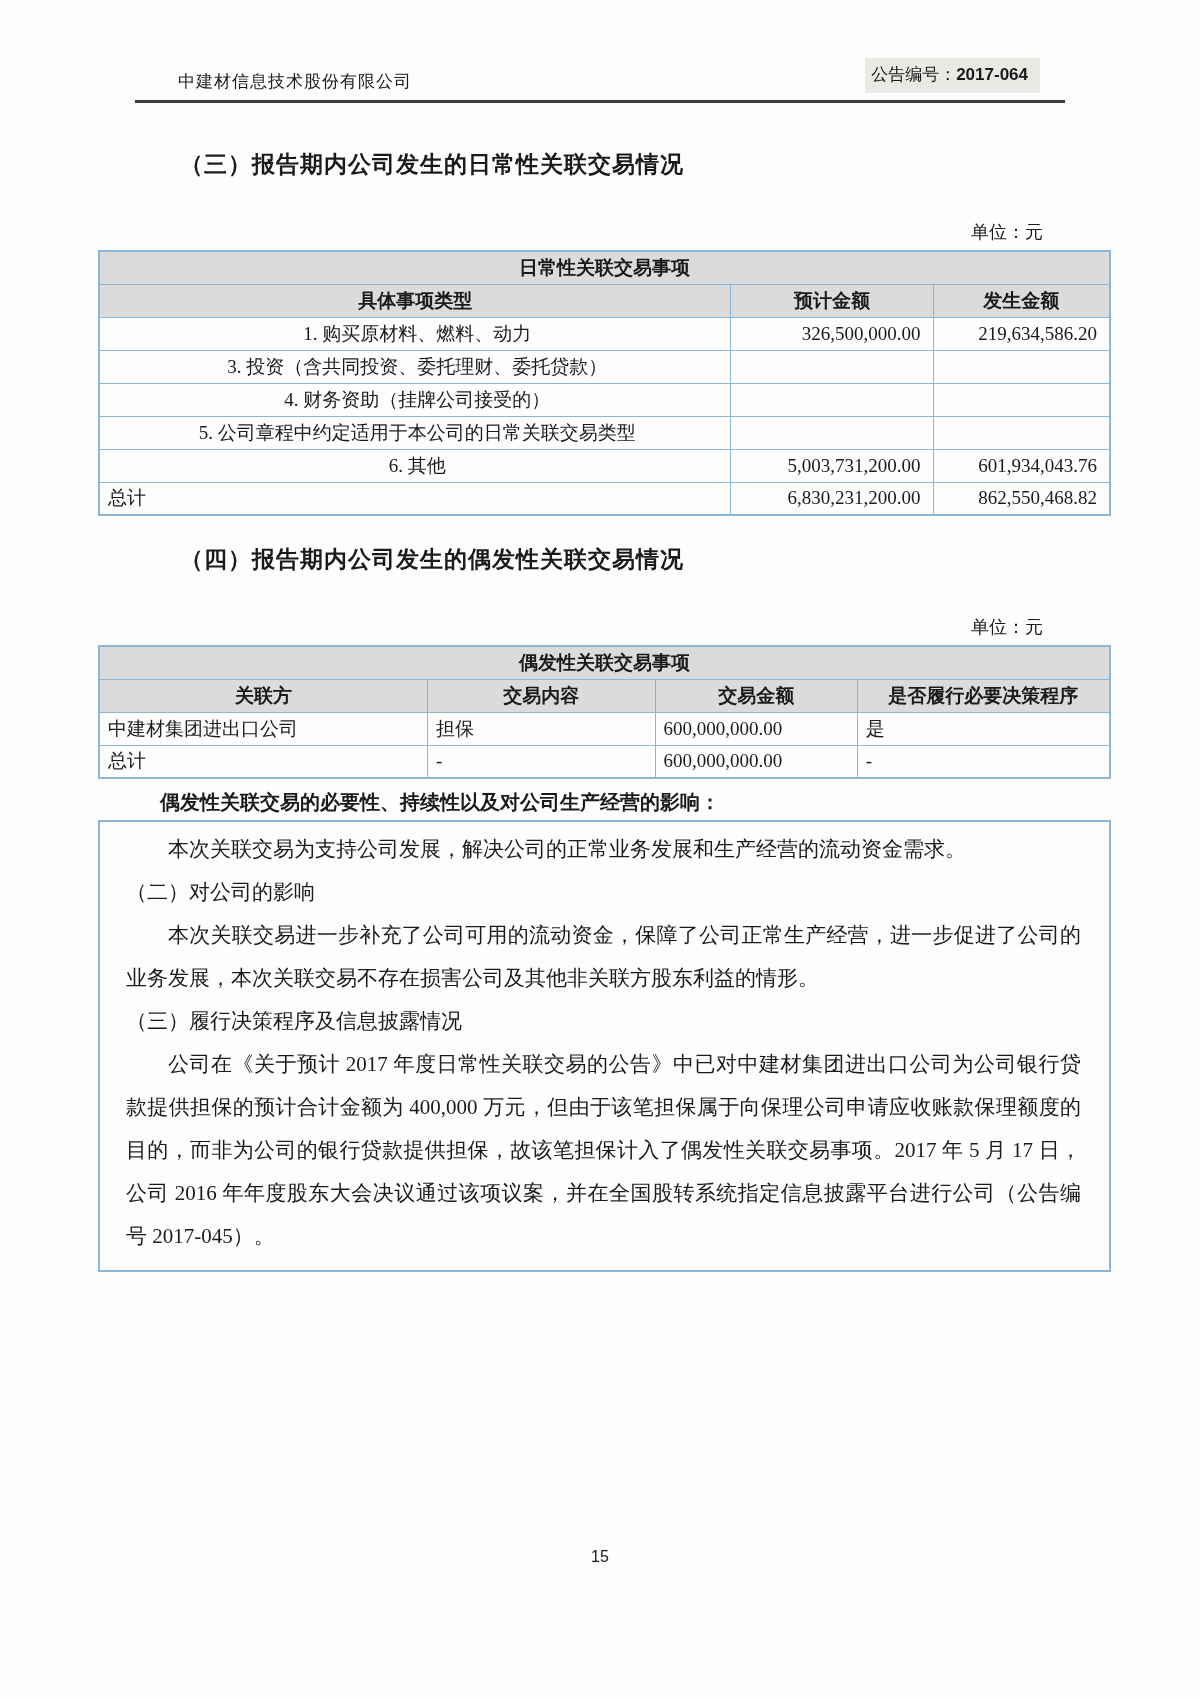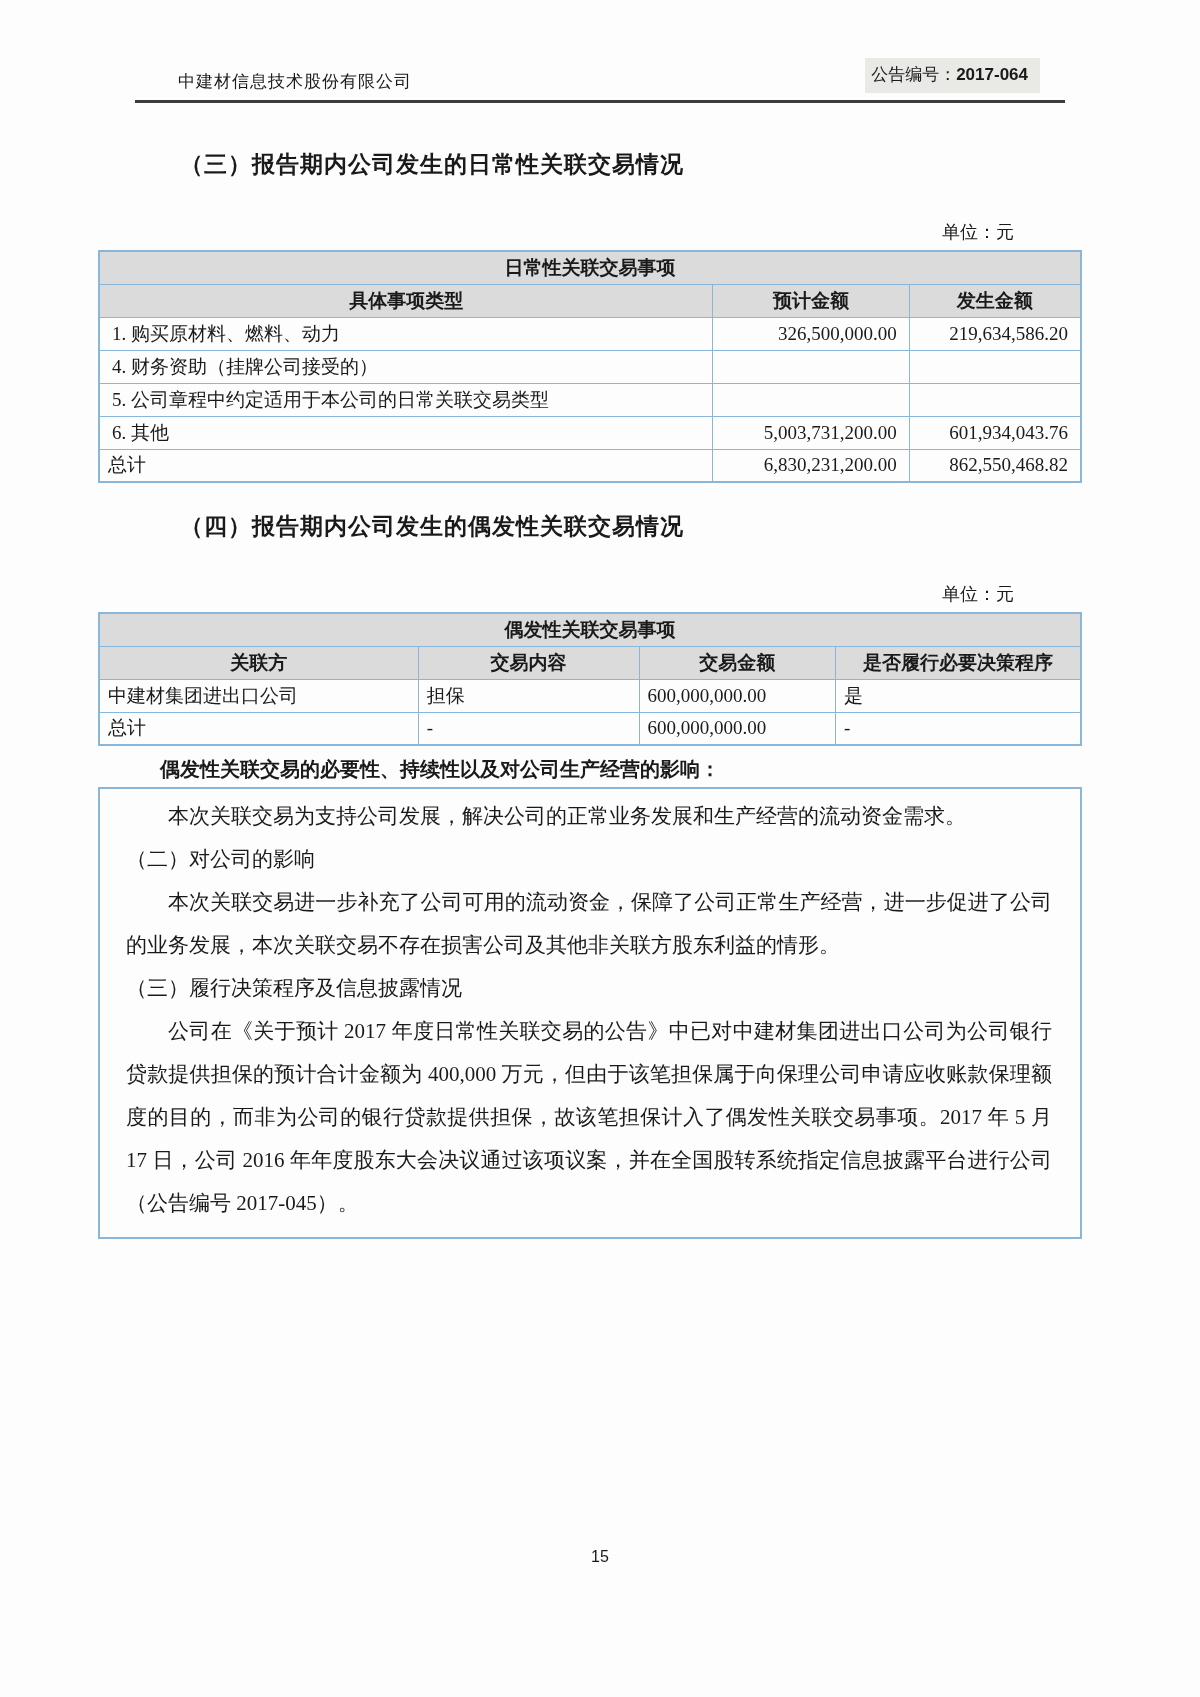--- a/index.html
+++ b/index.html
@@ -15,33 +15,33 @@
   .page{position:relative;width:1200px;height:1697px;margin:0 auto;background:#fdfdfd;overflow:hidden;}
 
   
   .hdr{padding:58px 160px 0 178px;display:flex;justify-content:space-between;align-items:flex-end;}
   .hdr-company{font-size:17px;letter-spacing:1px;}
   .hdr-notice{background:var(--badge-gray);padding:5px 12px 7px 6px;font-size:17px;white-space:nowrap;}
   .hdr-notice .num{font-family:"Liberation Sans","DejaVu Sans",sans-serif;font-weight:bold;}
   .hdr-rule{margin:7px auto 0 auto;width:930px;height:3px;background:var(--rule-dark);}
 
   
-  .content{padding:0 118px 0 98px;}
+  .content{padding:0 89px 0 98px;}
   .sec-title{margin:46px 0 0 82px;font-family:"Liberation Sans","DejaVu Sans",sans-serif;
              font-weight:bold;font-size:23px;letter-spacing:1px;}
   .sec-title.second{margin-top:28px;}
   .unit{margin:40px 68px 6px 0;text-align:right;font-size:18px;}
 
   
   table{width:100%;border-collapse:collapse;table-layout:fixed;
         border:2px solid var(--border-blue);font-size:19px;}
   td{border:1px solid var(--border-blue);height:33px;padding:2px 8px;vertical-align:middle;
      overflow:hidden;white-space:nowrap;}
   tr.caption-row td, tr.head-row td{background:var(--header-gray);text-align:center;font-weight:bold;}
-  td.item{text-align:left;padding-left:12px;margin-left:20px;}
+  td.item{text-align:center;padding-left:12px;margin-left:20px;}
   td.num{text-align:right;padding-right:12px;font-family:Liberation Serif, serif;}
   td.center{text-align:left;}
 
   
   .impact{margin:10px 0 4px 62px;font-family:Liberation Sans, sans-serif;
           font-weight:bold;font-size:20px;}
 
   
   .note-box{border:2px solid var(--border-blue);padding:6px 28px 12px 26px;}
   .note-box p{font-size:21px;line-height:43px;text-align:justify;}
@@ -80,20 +80,25 @@
       </tr>
       <tr class="head-row">
         <td>具体事项类型</td>
         <td>预计金额</td>
         <td>发生金额</td>
       </tr>
       <tr>
         <td class="item">1. 购买原材料、燃料、动力</td>
         <td class="num">326,500,000.00</td>
         <td class="num">219,634,586.20</td>
+      </tr>
+      <tr>
+        <td class="item">3. 投资（含共同投资、委托理财、委托贷款）</td>
+        <td class="num"></td>
+        <td class="num"></td>
       </tr>
       <tr>
         <td class="item">4. 财务资助（挂牌公司接受的）</td>
         <td class="num"></td>
         <td class="num"></td>
       </tr>
       <tr>
         <td class="item">5. 公司章程中约定适用于本公司的日常关联交易类型</td>
         <td class="num"></td>
         <td class="num"></td>

